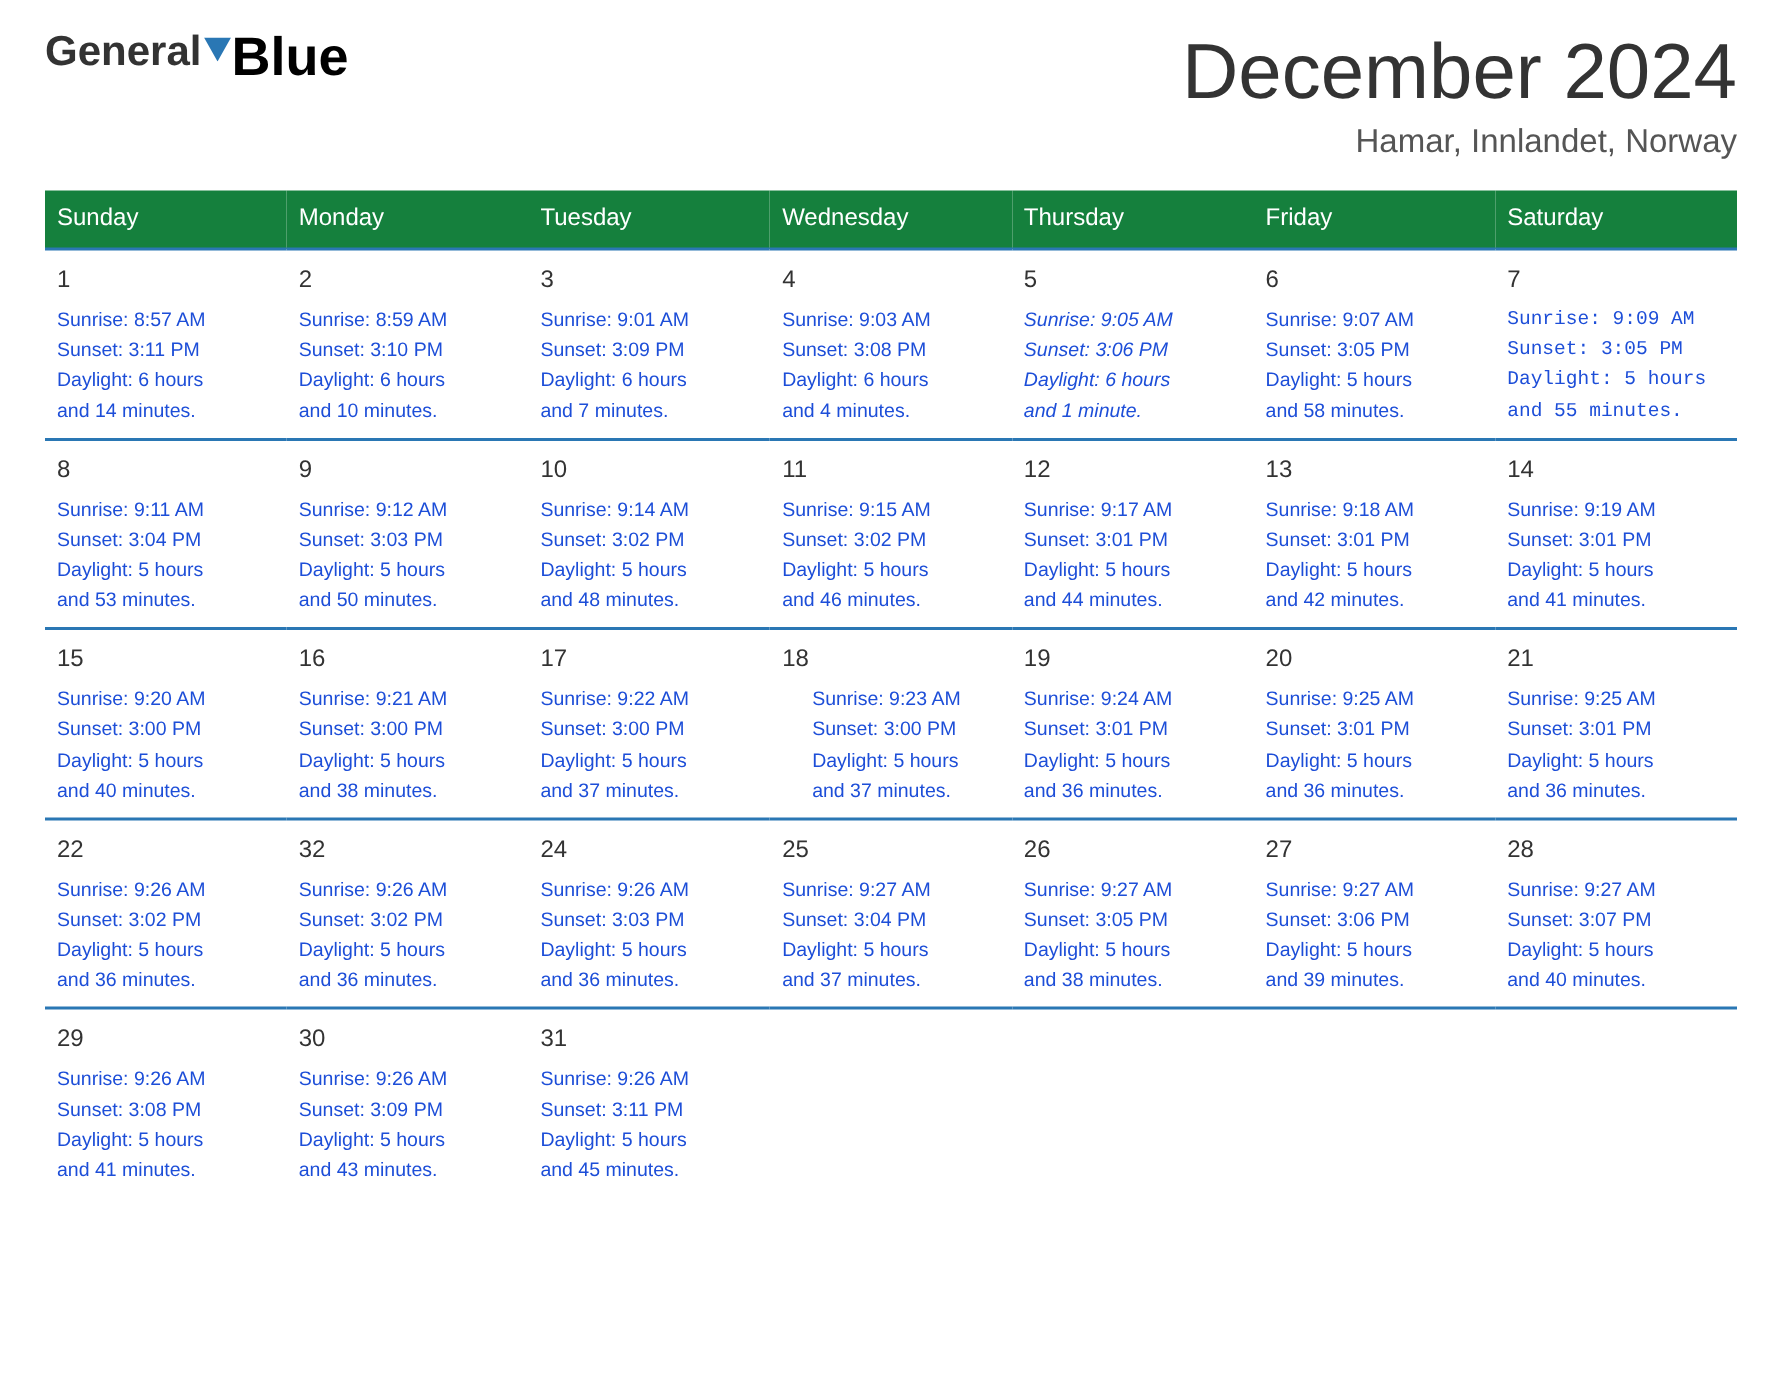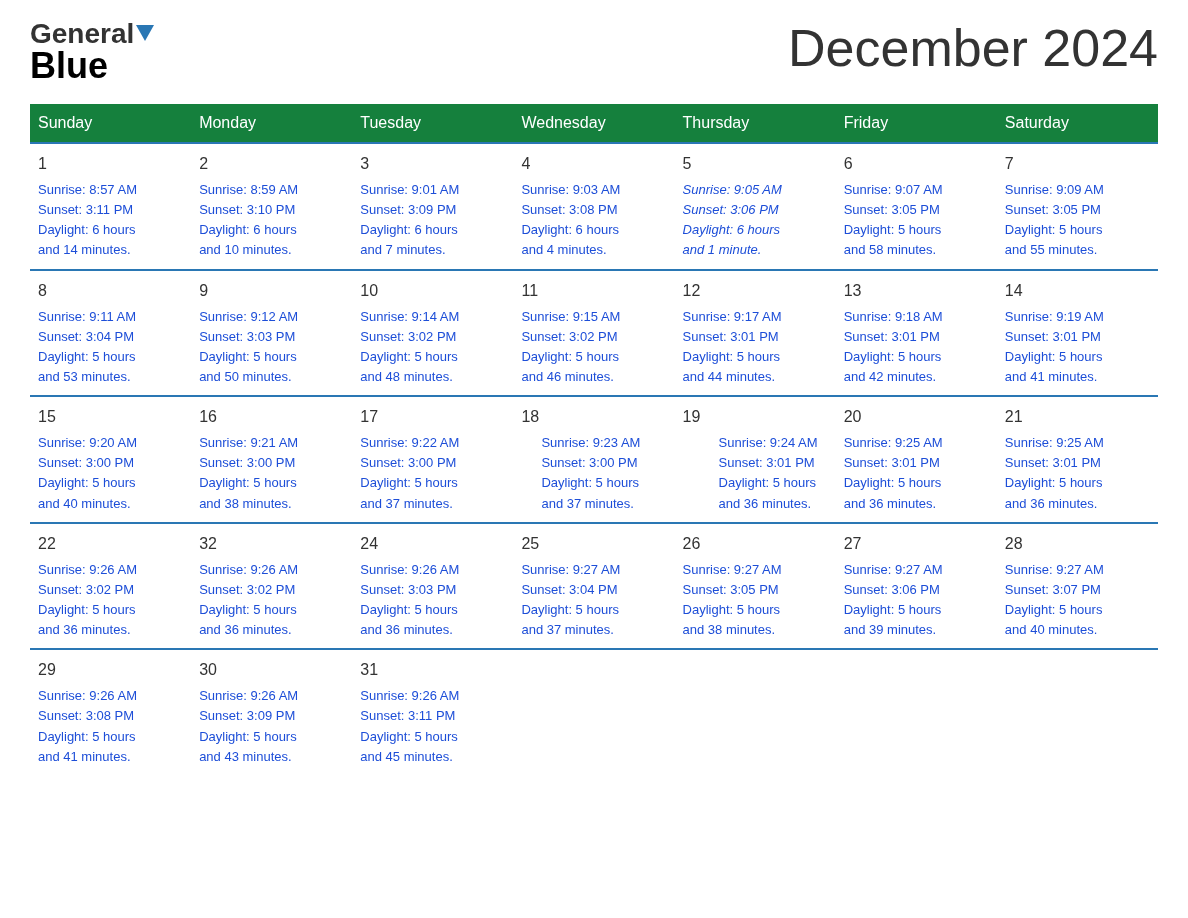--- a/index.html
+++ b/index.html
@@ -11,21 +11,21 @@
       padding: 20px 30px;
     }
     .header {
       display: flex;
       justify-content: space-between;
       align-items: flex-start;
       margin-bottom: 20px;
     }
     .logo {
       display: flex;
-      flex-direction: column;
+      flex-direction: row;
       align-items: flex-start;
     }
     .logo-text-general {
       font-size: 28px;
       font-weight: bold;
       color: #333;
       line-height: 1;
     }
     .logo-text-blue {
       font-size: 36px;
@@ -105,20 +105,21 @@
             <polygon points="9,16 0,0 18,0" fill="#2a77b4"></polygon>
           </svg>
       </span>
     </div>
     <div>
       <span class="logo-text-blue">Blue</span>
     </div>
   </div>
   <div class="title-block">
     <div class="calendar-title">December 2024</div>
+    <div class="calendar-subtitle">Hamar, Innlandet, Norway</div>
   </div>
 </div>
 
 <table>
   <thead>
     <tr>
       <th>Sunday</th>
       <th>Monday</th>
       <th>Tuesday</th>
       <th>Wednesday</th>
@@ -166,21 +167,21 @@
         </td>
         <td>
           <span class="day-number">6</span>
           <div class="day-info" style="white-space: pre-line;">Sunrise: 9:07 AM
 Sunset: 3:05 PM
 Daylight: 5 hours
 and 58 minutes.</div>
         </td>
         <td>
           <span class="day-number">7</span>
-          <div class="day-info" style="white-space: pre-line;">Sunrise: 9:09 AM
+          <div class="day-info" style="white-space: pre-line; font-family: Liberation Mono, monospace;">Sunrise: 9:09 AM
 Sunset: 3:05 PM
 Daylight: 5 hours
 and 55 minutes.</div>
         </td>
       </tr>
       <tr>
         <td>
           <span class="day-number">8</span>
           <div class="day-info" style="white-space: pre-line;">Sunrise: 9:11 AM
 Sunset: 3:04 PM
@@ -254,21 +255,21 @@
         </td>
         <td>
           <span class="day-number">18</span>
           <div class="day-info" style="white-space: pre-line; margin-left: 20px;">Sunrise: 9:23 AM
 Sunset: 3:00 PM
 Daylight: 5 hours
 and 37 minutes.</div>
         </td>
         <td>
           <span class="day-number">19</span>
-          <div class="day-info" style="white-space: pre-line; margin-left: 36px;">Sunrise: 9:24 AM
+          <div class="day-info" style="white-space: pre-line;">Sunrise: 9:24 AM
 Sunset: 3:01 PM
 Daylight: 5 hours
 and 36 minutes.</div>
         </td>
         <td>
           <span class="day-number">20</span>
           <div class="day-info" style="white-space: pre-line;">Sunrise: 9:25 AM
 Sunset: 3:01 PM
 Daylight: 5 hours
 and 36 minutes.</div>

